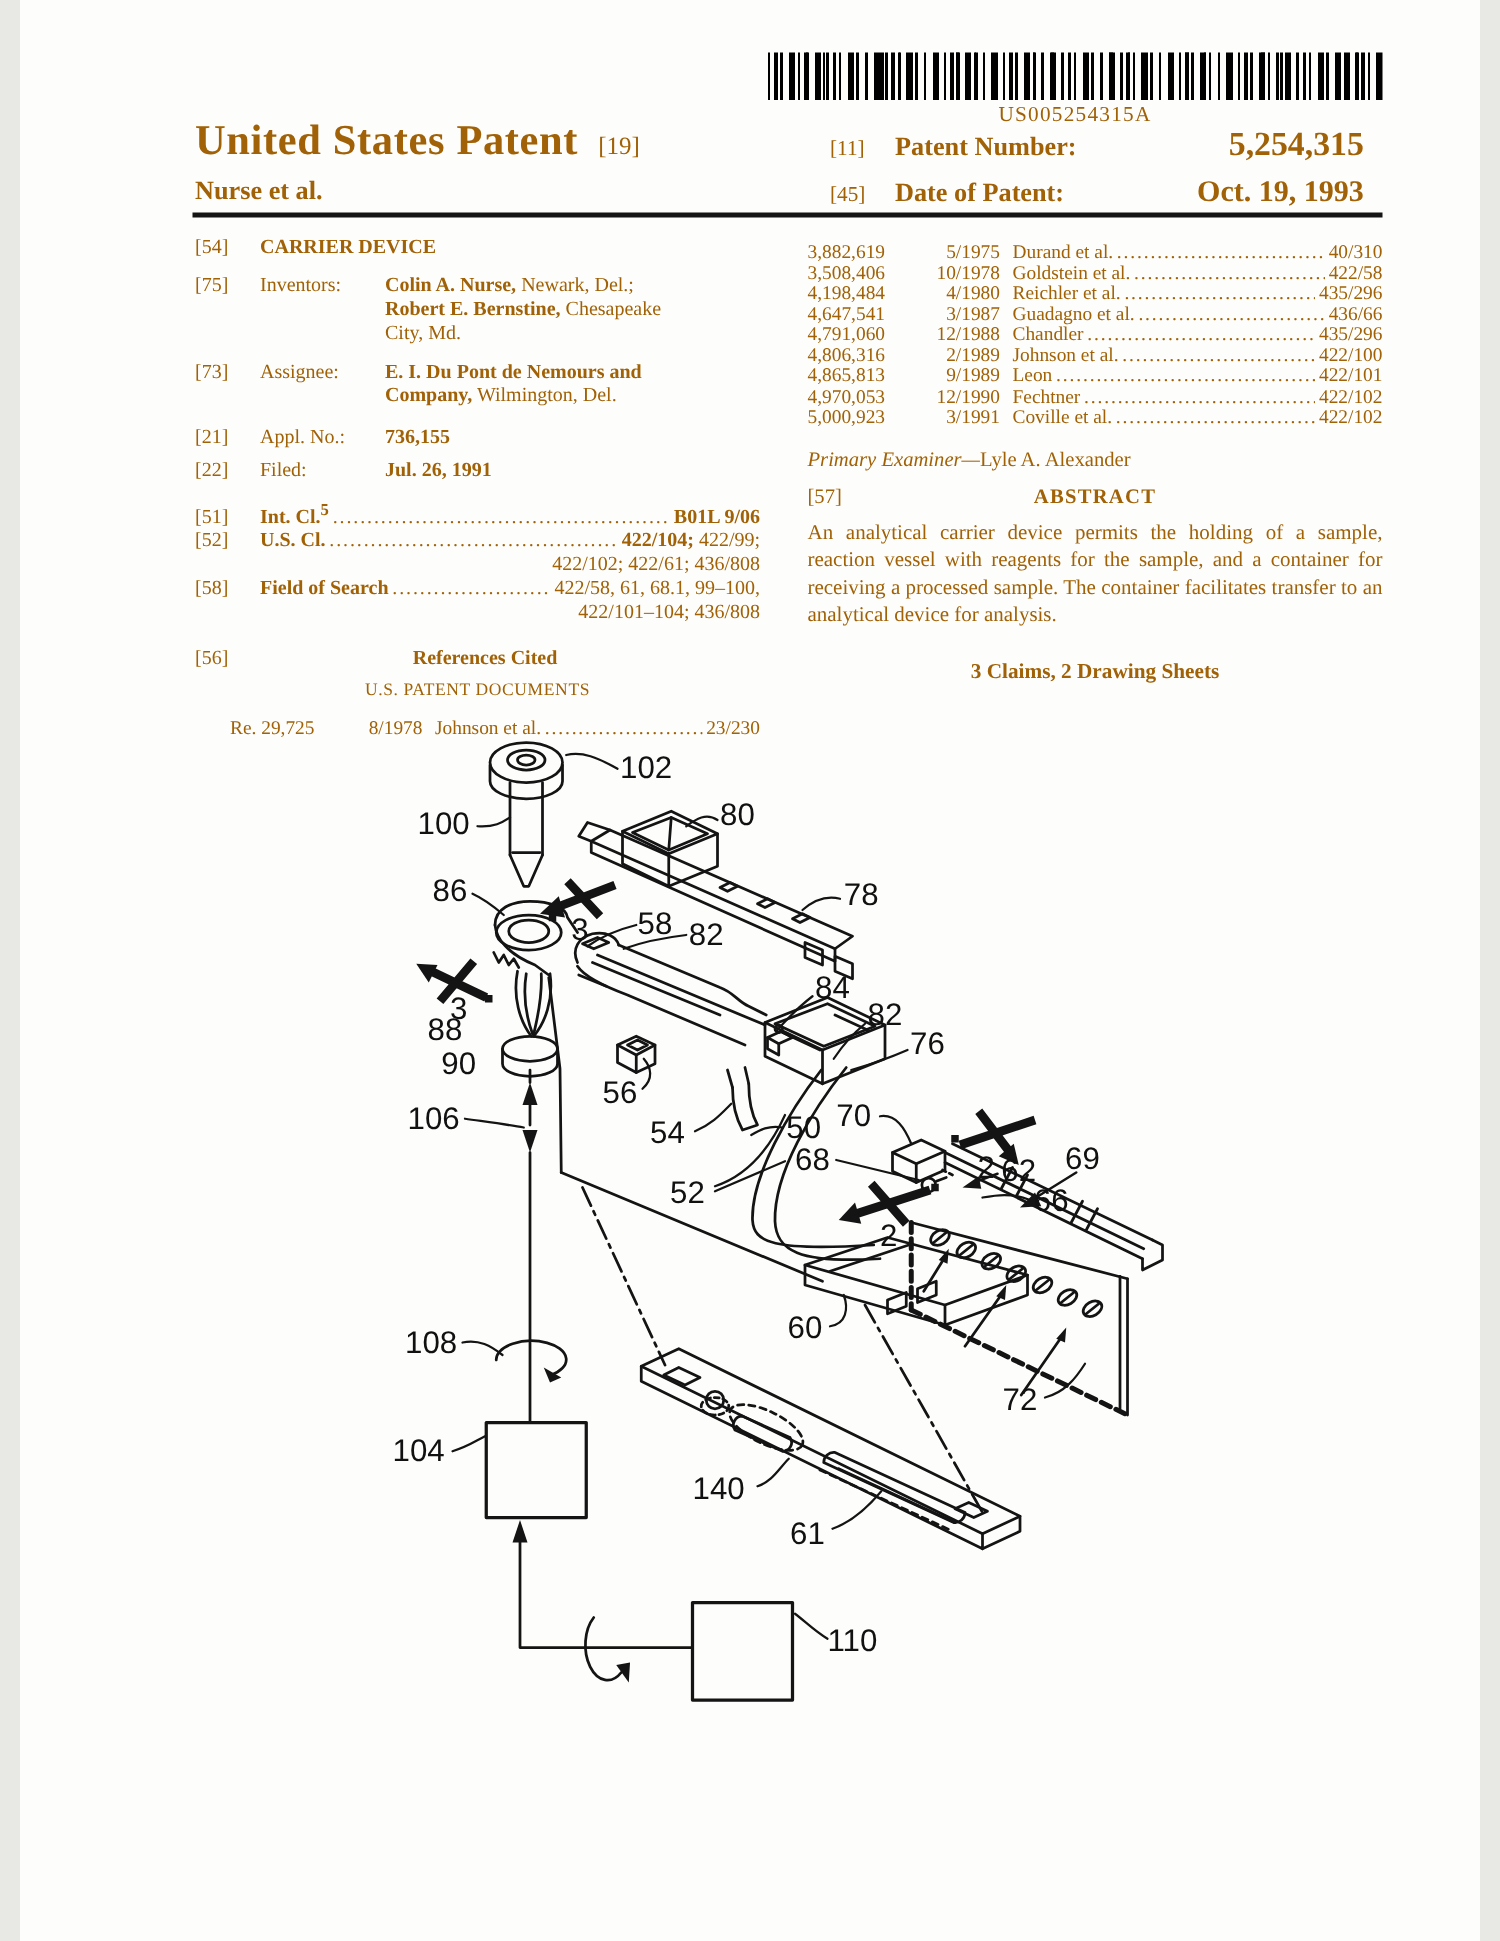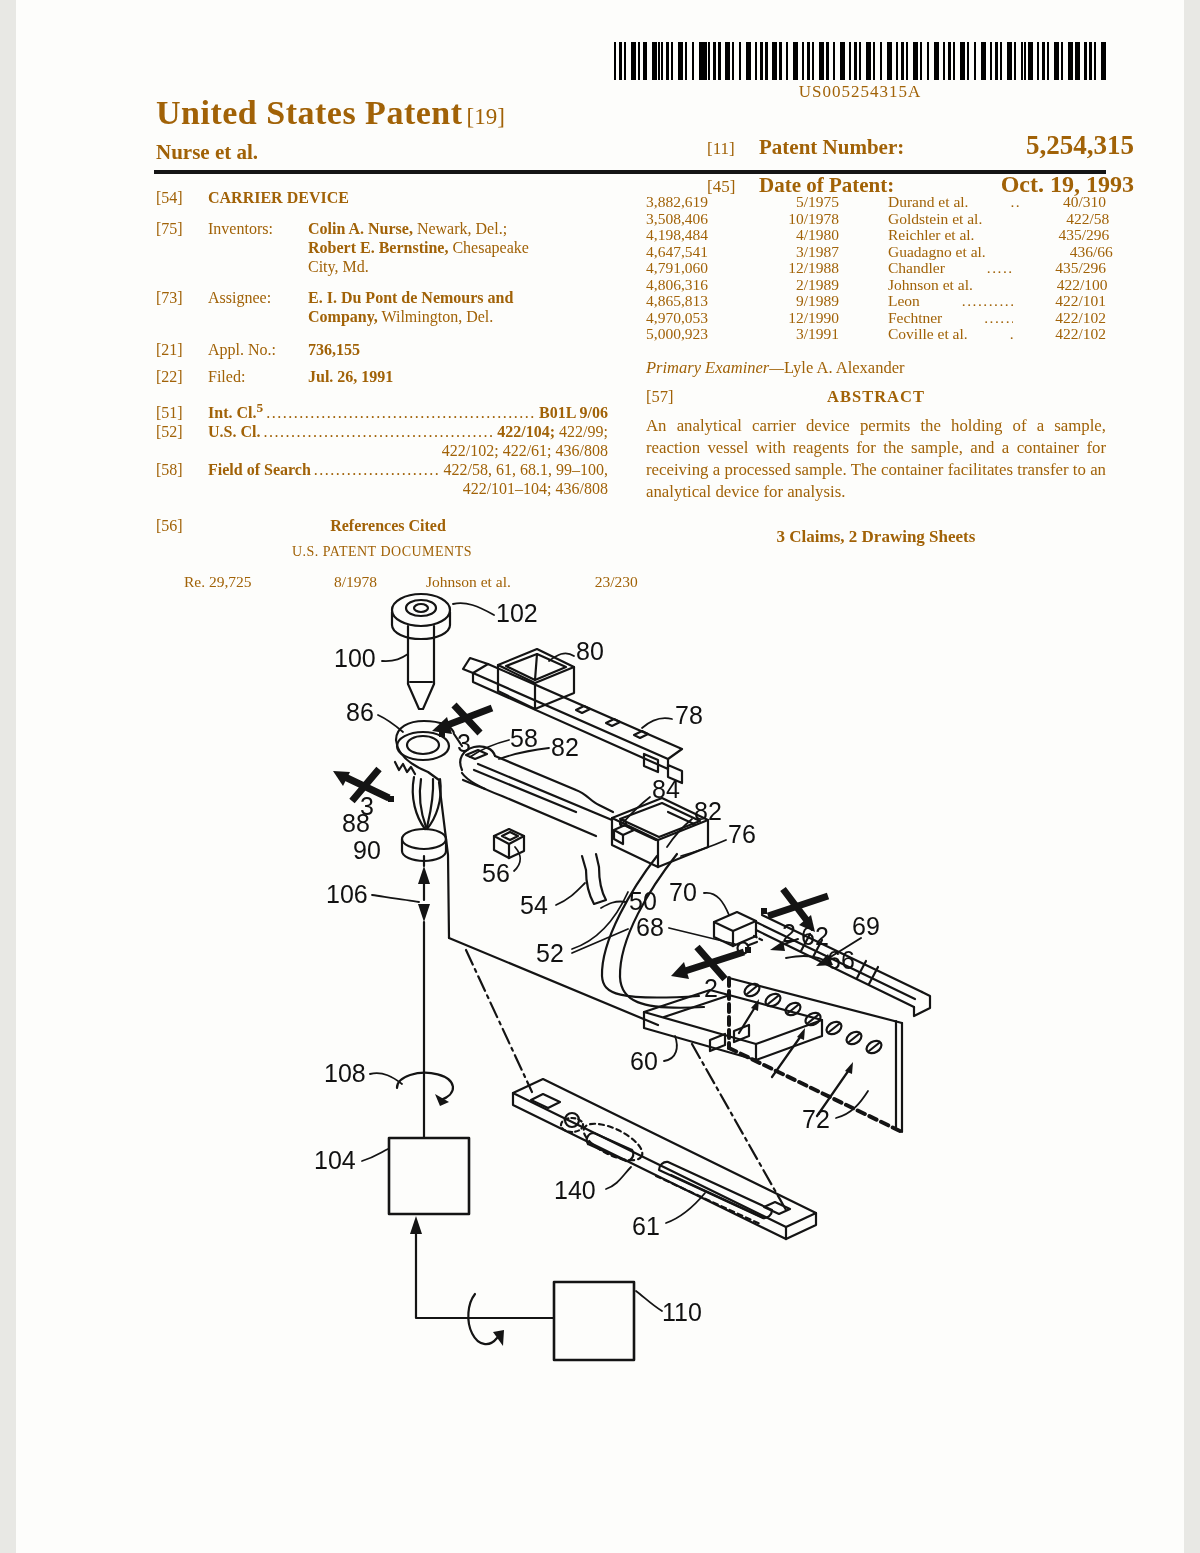--- a/index.html
+++ b/index.html
@@ -6,23 +6,23 @@
   #page{position:relative;width:1168px;height:1553px;background:#fdfdfb;color:#a16207;
         font-family:"Liberation Serif",serif;margin:0 auto;overflow:hidden;}
   .abs{position:absolute;}
   
   #barcode{left:598px;top:42px;width:492px;height:38px;
     background-image:
       repeating-linear-gradient(90deg,#000 0 2px,rgba(0,0,0,0) 2px 5px,#000 5px 8px,rgba(0,0,0,0) 8px 10px,#000 10px 12px,rgba(0,0,0,0) 12px 17px,#000 17px 22px,rgba(0,0,0,0) 22px 24px,#000 24px 26px,rgba(0,0,0,0) 26px 31px,#000 31px 33px,rgba(0,0,0,0) 33px 38px,#000 38px 43px,rgba(0,0,0,0) 43px 47px),
       repeating-linear-gradient(90deg,rgba(0,0,0,0) 0 29px,#000 29px 32px,rgba(0,0,0,0) 32px 44px,#000 44px 46px,rgba(0,0,0,0) 46px 61px);}
   #barcode-text{left:598px;top:82px;width:492px;text-align:center;font-size:17px;letter-spacing:1px;}
   #main-title{left:140px;top:94px;font-size:34px;font-weight:bold;letter-spacing:.5px;}
-  #main-title .kind{font-size:23px;font-weight:normal;margin-left:4px;letter-spacing:0;}
+  #main-title .kind{font-size:20px;font-weight:normal;margin-left:16px;letter-spacing:0;}
   #inv-line{left:140px;top:140px;font-size:21px;font-weight:bold;}
-  #hdr-right{left:691px;top:100px;width:427px;margin-top:30px;}
+  #hdr-right{left:648px;top:100px;width:427px;}
   .hr-row{display:flex;align-items:baseline;margin-bottom:10px;}
   .hr-row .tag{font-size:17px;width:52px;}
   .hr-row .lab{font-size:21px;font-weight:bold;}
   .hr-row .val{margin-left:auto;font-weight:bold;}
   #pn-val{font-size:27px;}
   #dt-val{font-size:24px;}
   #rule{left:138px;top:170px;width:952px;height:4px;background:#151515;}
   
   #col-left{left:140px;top:188px;width:452px;font-size:16px;line-height:19px;}
   #col-right{left:630px;top:194px;width:460px;font-size:15.5px;line-height:16.5px;}
@@ -31,21 +31,21 @@
   .bib-row .lab{flex:0 0 100px;}
   .bib-row .val{flex:1;}
   .mt12{margin-top:12px;} .mt14{margin-top:14px;} .mt8{margin-top:8px;} .mt18{margin-top:18px;}
   .dots{flex:1 1 0;overflow:hidden;white-space:nowrap;margin:0 3px;}
   .dots::before{content:"....................................................................................";letter-spacing:1.5px;}
   .r-align{text-align:right;}
   .cls-head{display:flex;align-items:baseline;}
   .cls-head .tag{flex:0 0 52px;}
   #refs-heading{text-align:center;font-weight:bold;flex:1;margin-right:40px;}
   #refs-sub{text-align:center;font-size:14px;letter-spacing:.5px;margin-top:7px;}
-  .cit-row{display:flex;align-items:center;gap:39px;}
+  .cit-row{display:flex;align-items:center;}
   .cit-row .c-num{flex:0 0 96px;}
   .cit-row .c-date{flex:0 0 58px;text-align:right;margin-right:10px;}
   .cit-row .c-name{flex:0 0 auto;}
   .cit-row .c-cls{flex:0 0 auto;}
   #re-row{margin-top:11px;padding-left:28px;font-size:15.5px;}
   #examiner{margin-top:17px;font-size:16.5px;}
   #abs-head{display:flex;align-items:baseline;margin-top:13px;font-size:16.5px;}
   #abs-head .tag{flex:0 0 60px;}
   #abs-head .h{flex:1;text-align:center;font-weight:bold;letter-spacing:1px;margin-right:60px;}
   #abstract-text{margin-top:9px;font-size:16.8px;line-height:22px;text-align:justify;}

